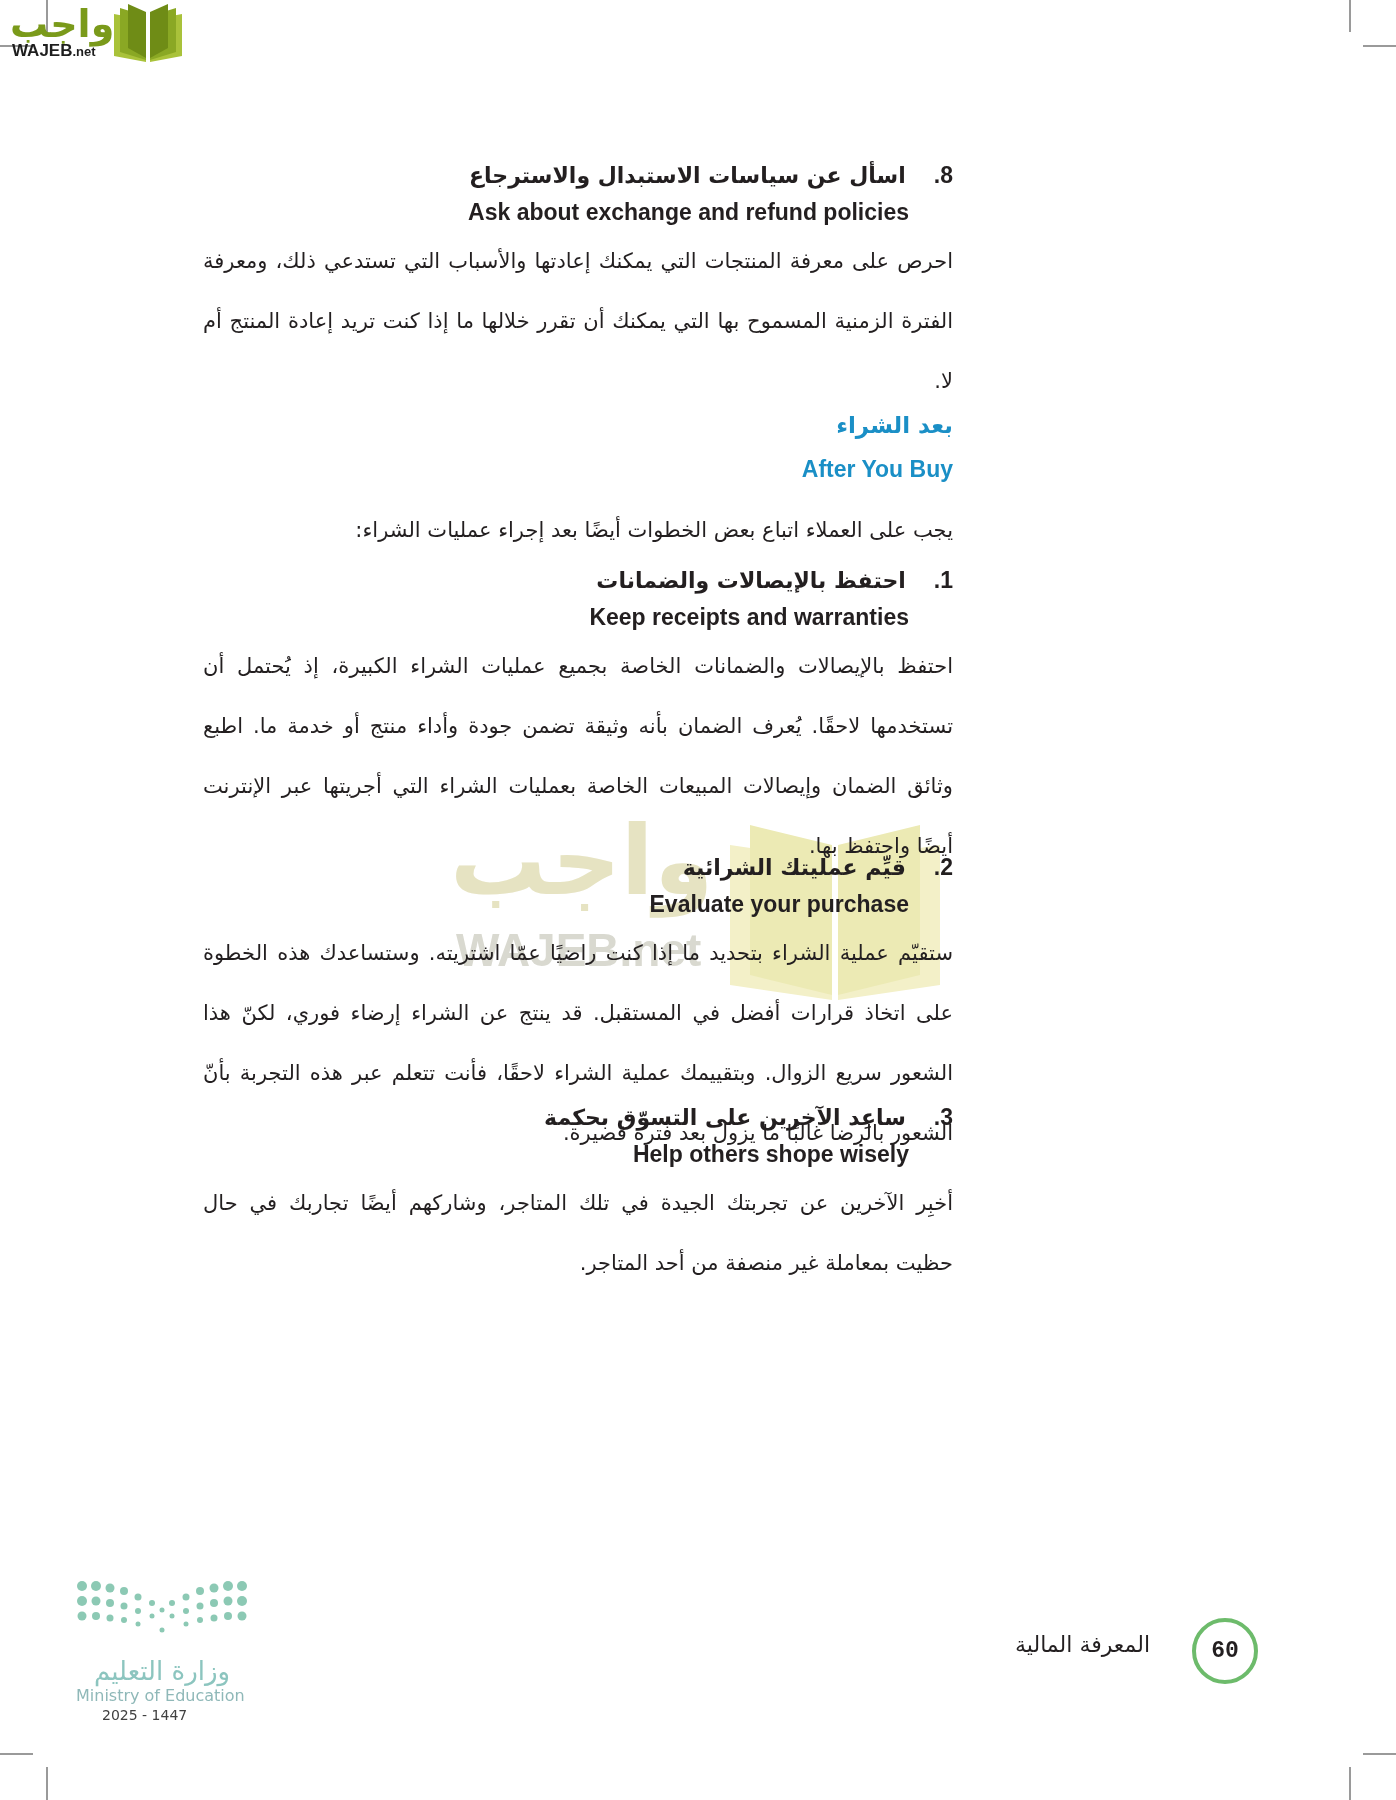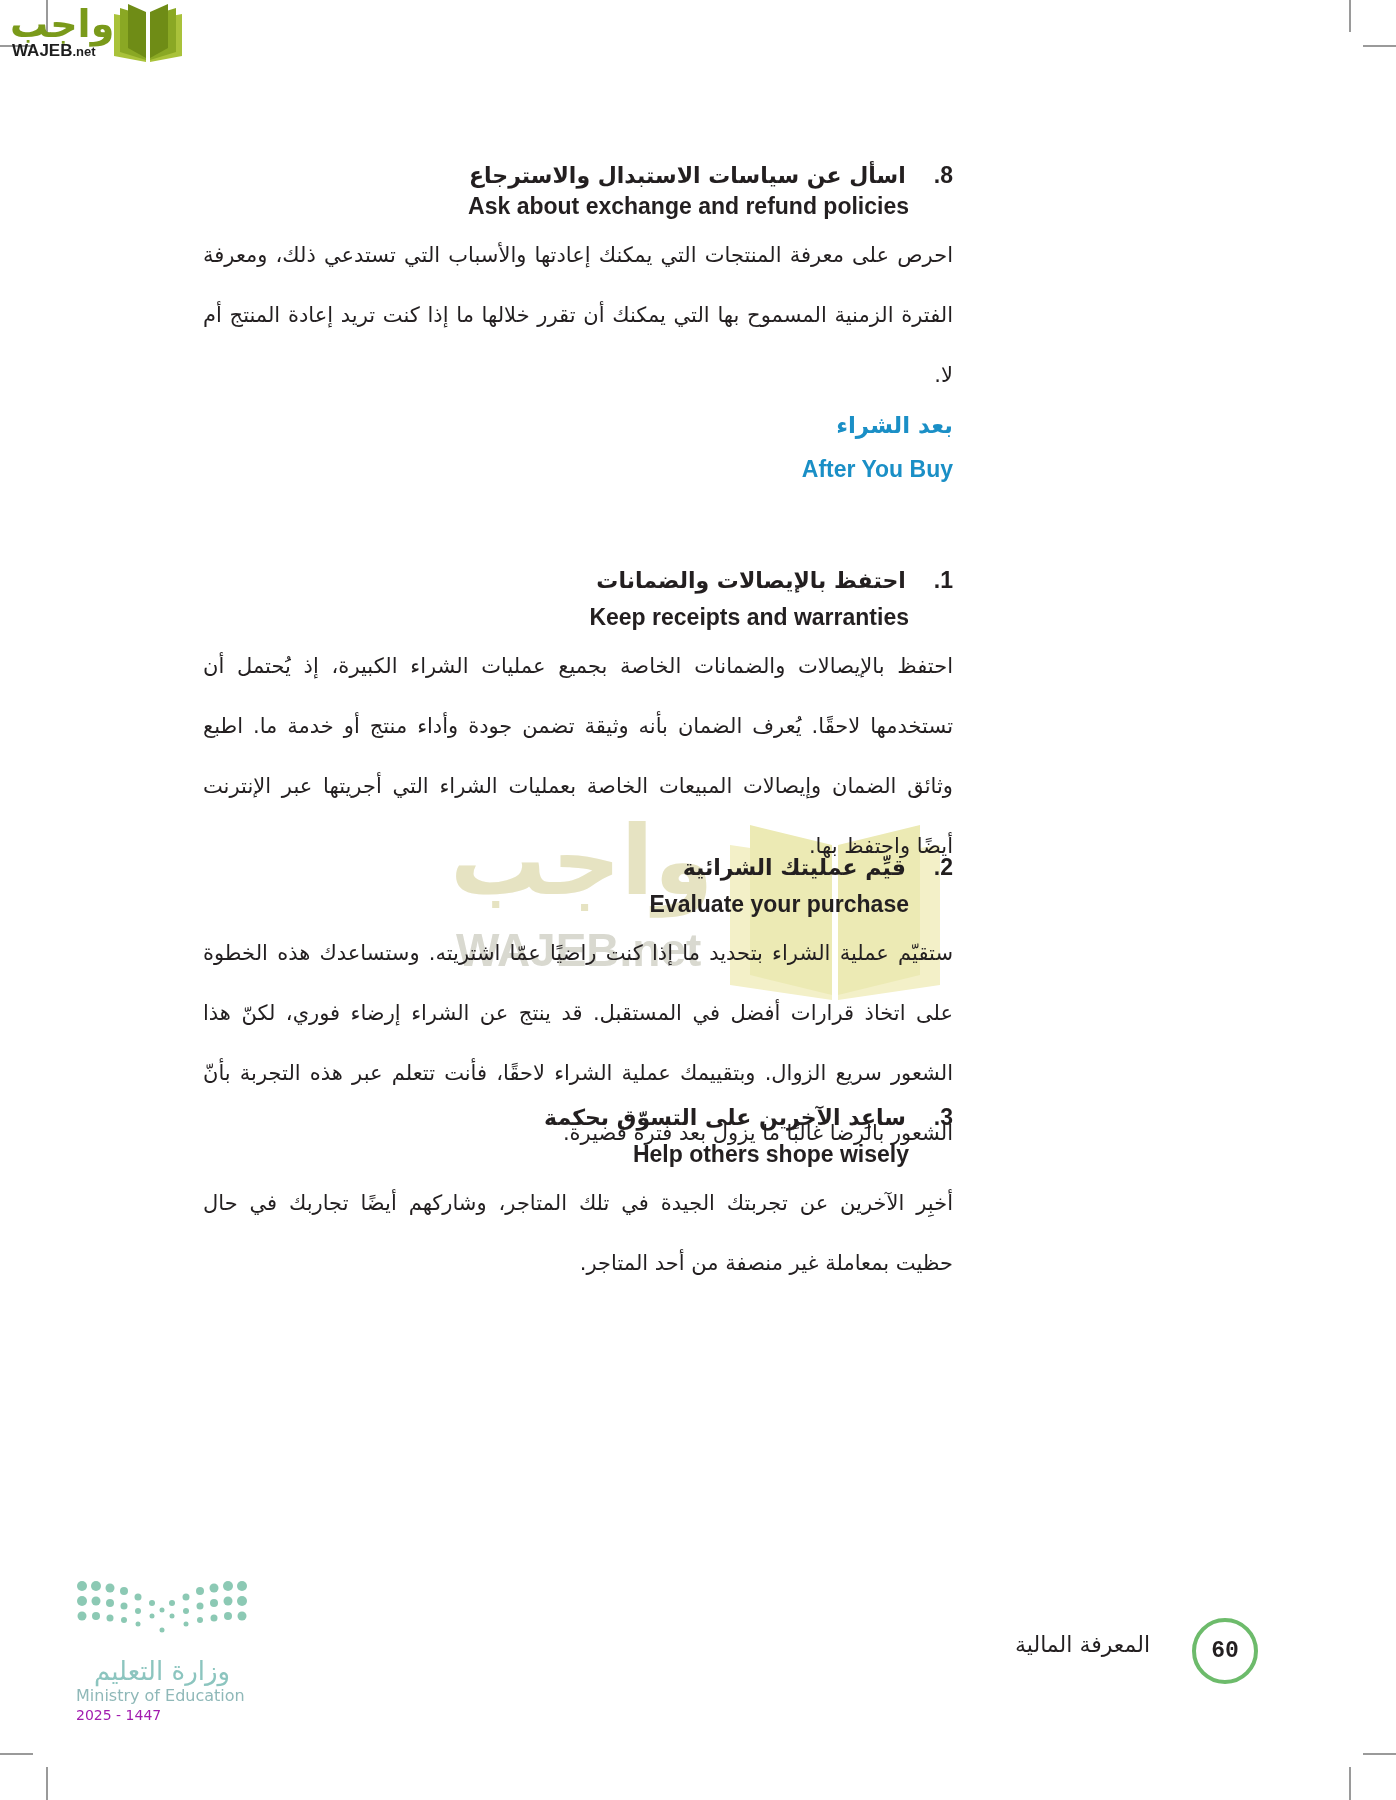--- a/index.html
+++ b/index.html
@@ -17,21 +17,21 @@
   .para { font-family:"DejaVu Sans", sans-serif; font-size:21px; line-height:60px; color:#231f20; text-align:justify; text-align-last:right; }
   .sec-ar { font-family:"DejaVu Sans", sans-serif; font-weight:bold; font-size:23px; line-height:30px; color:#1a8fc6; }
   .sec-en { font-family:"Liberation Sans", sans-serif; font-weight:bold; font-size:23px; line-height:30px; color:#1a8fc6; direction:ltr; text-align:right; }
   .watermark { position:absolute; pointer-events:none; }
   .page-circle { position:absolute; left:1192px; top:1618px; width:58px; height:58px; border:4px solid #6dbb6b; border-radius:50%;
                  display:flex; align-items:center; justify-content:center; font-family:Liberation Mono, monospace; font-weight:bold; font-size:23px; color:#231f20; }
   .footer-title { position:absolute; right:246px; top:1632px; font-size:22px; direction:rtl; color:#231f20; font-family:"DejaVu Sans", sans-serif; }
   .moe { position:absolute; left:76px; top:1580px; width:172px; }
   .moe-ar { font-size:26px; color:#8cc5bf; direction:rtl; text-align:center; line-height:30px; font-family:"DejaVu Sans", sans-serif; }
   .moe-en { font-size:16px; color:#8fb8b8; line-height:20px; font-family:"DejaVu Sans", sans-serif; }
-  .moe-year { font-size:14px; color:#a21caf; line-height:18px; font-family:"DejaVu Sans", sans-serif; }
+  .moe-year { font-size:14px; color:#404040; line-height:18px; font-family:"DejaVu Sans", sans-serif;margin-left:26px; }
 </style>
 </head>
 <body>
 
 <div class="crop" style="left:46px;top:0;width:2px;height:32px;"></div>
 <div class="crop" style="left:0;top:45px;width:33px;height:2px;"></div>
 <div class="crop" style="left:1349px;top:0;width:2px;height:32px;"></div>
 <div class="crop" style="left:1363px;top:45px;width:33px;height:2px;"></div>
 <div class="crop" style="left:0;top:1753px;width:33px;height:2px;"></div>
 <div class="crop" style="left:46px;top:1767px;width:2px;height:33px;"></div>
@@ -57,27 +57,28 @@
     <path d="M220 30 L118 45 L118 185 L220 170 Z" fill="#f3f0c8"></path>
     <path d="M30 10 L112 30 L112 180 L30 160 Z" fill="#eceab4"></path>
     <path d="M200 10 L118 30 L118 180 L200 160 Z" fill="#eceab4"></path>
   </svg>
   <div class="abs" style="left:0;top:-10px;font-size:96px;font-weight:bold;color:#e6e3c2;direction:rtl;font-family:'DejaVu Sans',sans-serif;">واجب</div>
   <div class="abs" style="left:6px;top:108px;font-size:46px;font-weight:bold;color:#d9d9d0;font-family:'Liberation Sans',sans-serif;">WAJEB.net</div>
 </div>
 
 <div class="col" style="top:160px;">
   <div class="h-ar"><span class="num">8.</span><span>اسأل عن سياسات الاستبدال والاسترجاع</span></div>
-  <div class="h-en" style="">Ask about exchange and refund policies</div>
+  <div class="h-en" style="margin-top:6px;">Ask about exchange and refund policies</div>
   <div class="para" style="margin-top:4px;">احرص على معرفة المنتجات التي يمكنك إعادتها والأسباب التي تستدعي ذلك، ومعرفة الفترة الزمنية المسموح بها التي يمكنك أن تقرر خلالها ما إذا كنت تريد إعادة المنتج أم لا.</div>
 </div>
 
 <div class="col" style="top:410px;">
   <div class="sec-ar">بعد الشراء</div>
   <div class="sec-en" style="margin-top:14px;">After You Buy</div>
+  <div class="para" style="margin-top:16px;">يجب على العملاء اتباع بعض الخطوات أيضًا بعد إجراء عمليات الشراء:</div>
 </div>
 
 <div class="col" style="top:565px;">
   <div class="h-ar"><span class="num">1.</span><span>احتفظ بالإيصالات والضمانات</span></div>
   <div class="h-en" style="margin-top:6px;">Keep receipts and warranties</div>
   <div class="para" style="margin-top:4px;">احتفظ بالإيصالات والضمانات الخاصة بجميع عمليات الشراء الكبيرة، إذ يُحتمل أن تستخدمها لاحقًا. يُعرف الضمان بأنه وثيقة تضمن جودة وأداء منتج أو خدمة ما. اطبع وثائق الضمان وإيصالات المبيعات الخاصة بعمليات الشراء التي أجريتها عبر الإنترنت أيضًا واحتفظ بها.</div>
 </div>
 
 <div class="col" style="top:852px;">
   <div class="h-ar"><span class="num">2.</span><span>قيِّم عمليتك الشرائية</span></div>

